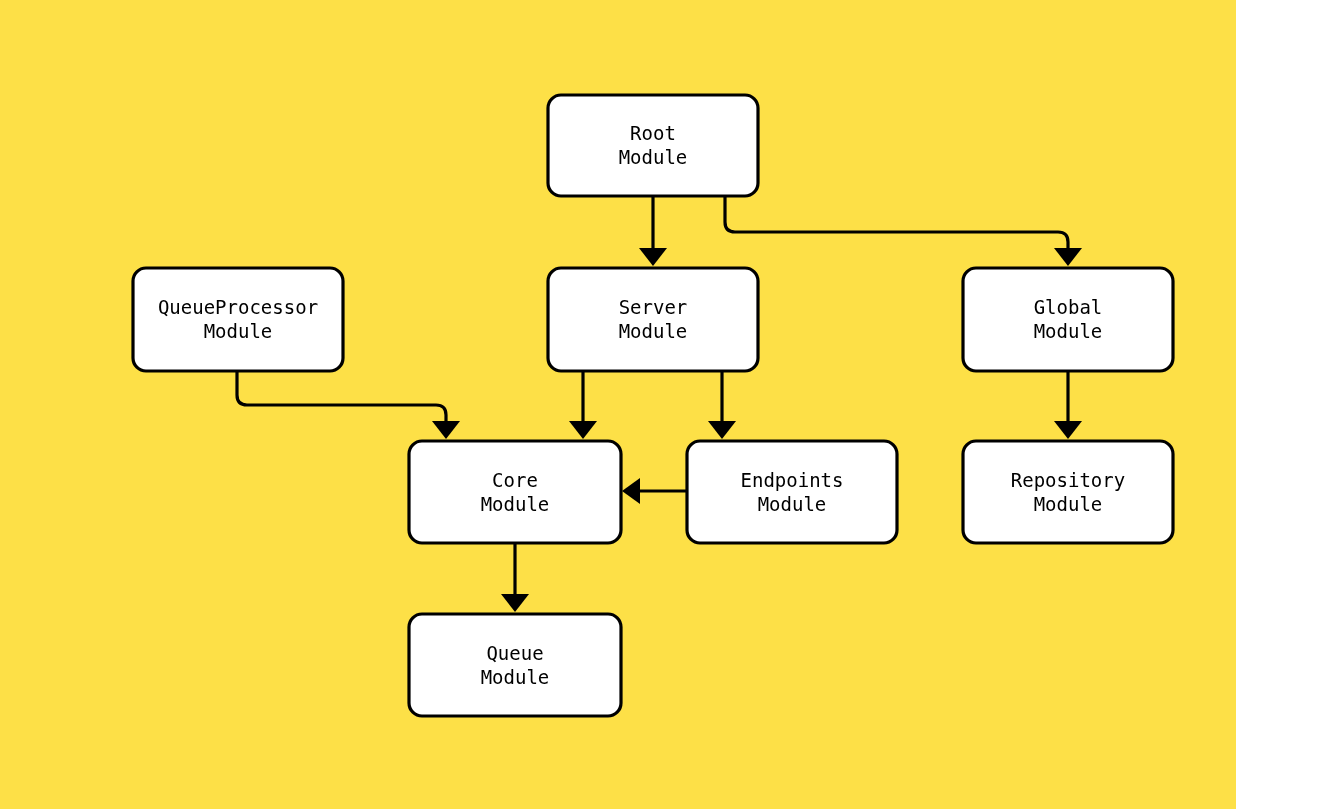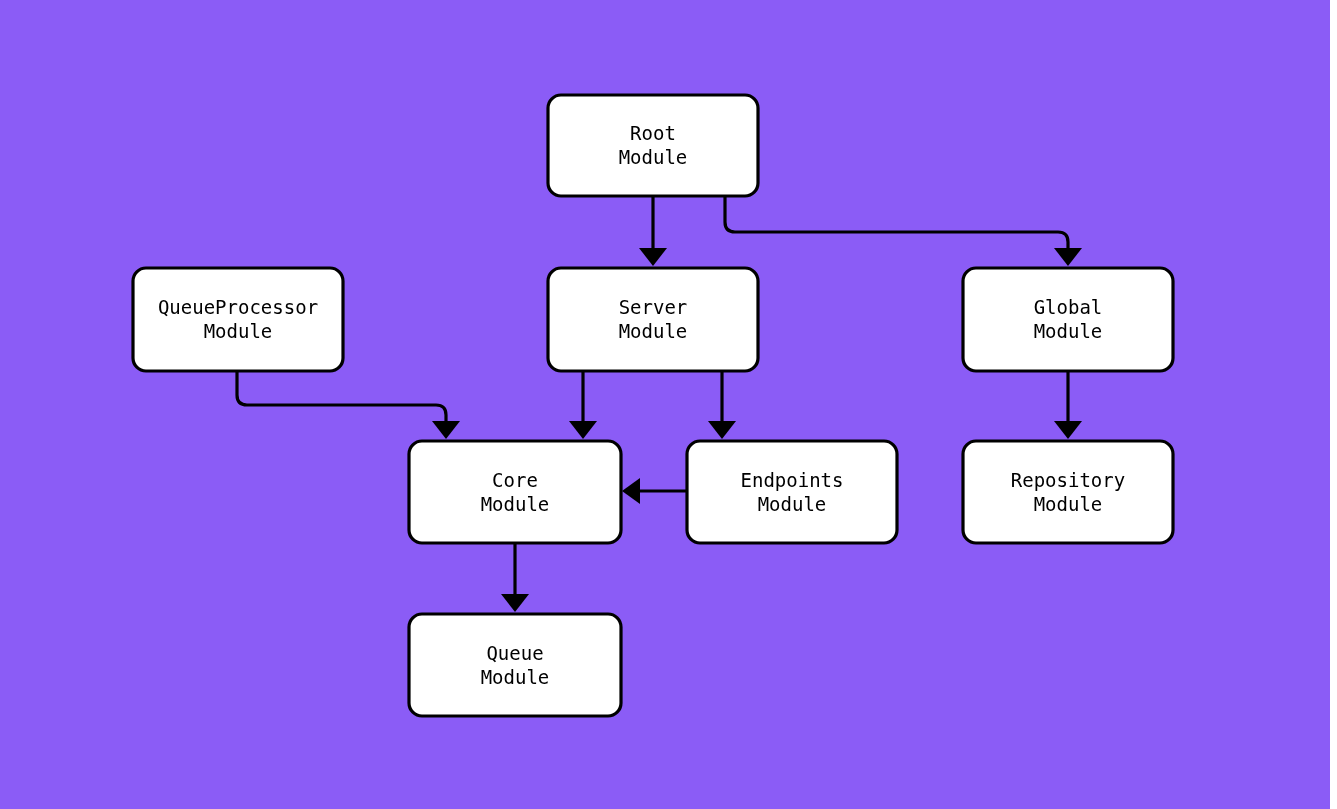--- a/index.html
+++ b/index.html
@@ -8,23 +8,23 @@
     background: #ffffff;
   }
   body {
     width: 1337px;
     height: 809px;
     overflow: hidden;
     font-family: "DejaVu Sans Mono", monospace;
   }
   #diagram-root {
     position: relative;
-    width: 1330px;
+    width: 1236px;
     height: 809px;
-    background: #8b5cf6;
+    background: #fde047;
   }
   svg.diagram-canvas {
     position: absolute;
     top: 0;
     left: 0;
     width: 1337px;
     height: 809px;
     display: block;
   }
   .node-rect {

